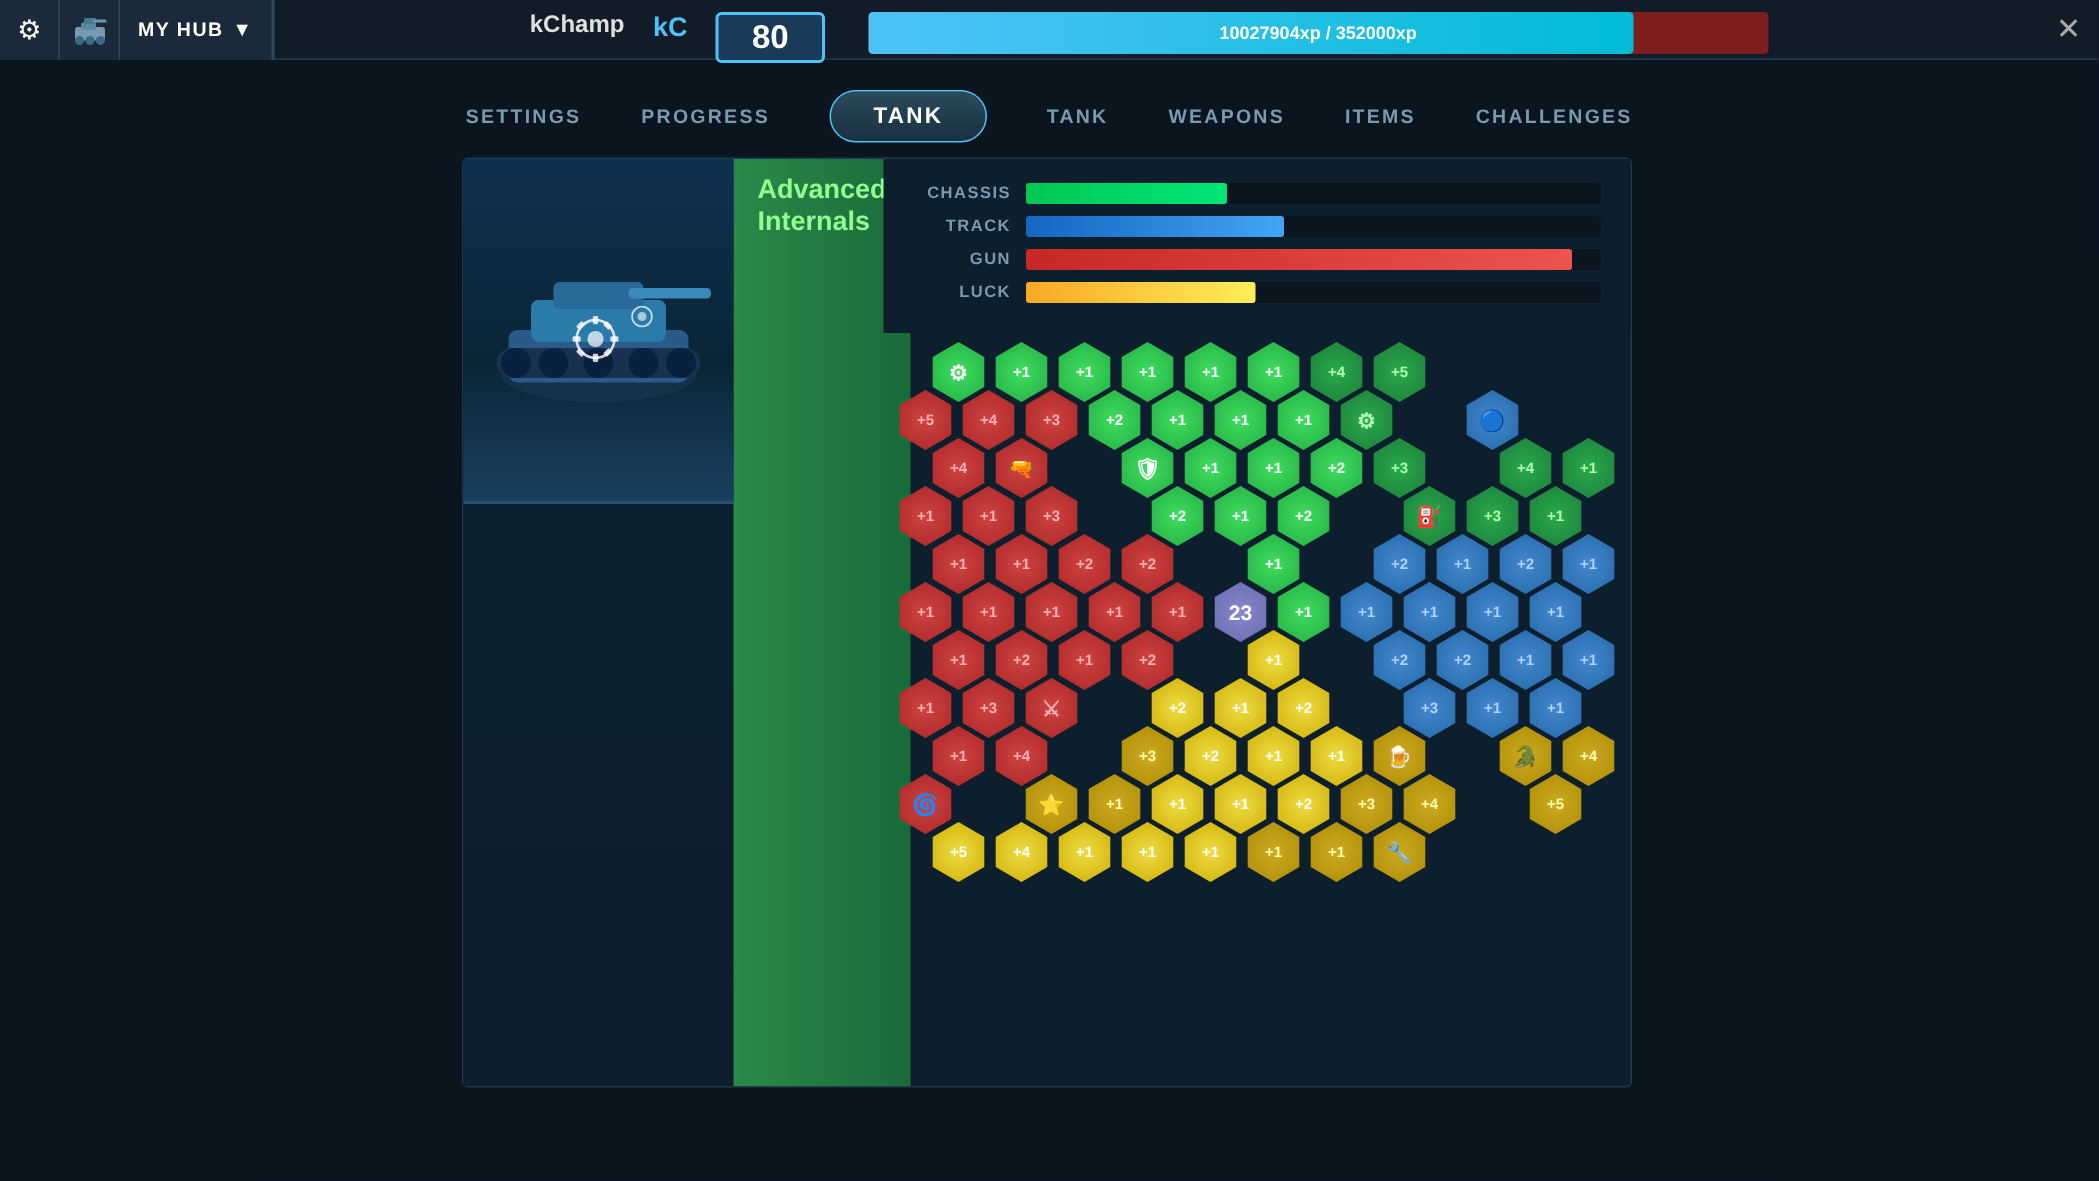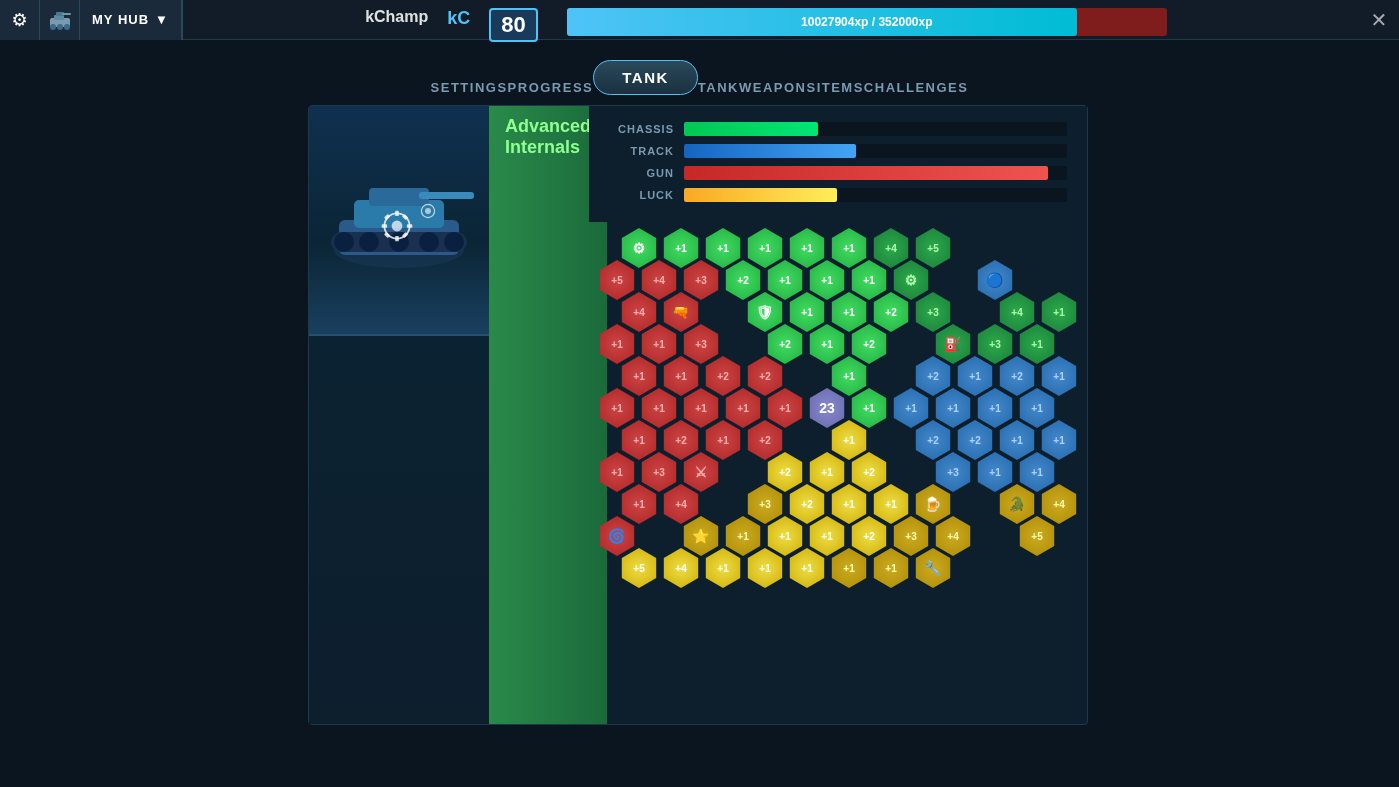--- a/index.html
+++ b/index.html
@@ -69,21 +69,21 @@
     }
     #kc-icon {
       color: #4fc3f7;
       font-size: 18px;
       font-weight: bold;
     }
     #level-badge {
       background: #1a3a5a;
       border: 2px solid #4fc3f7;
       border-radius: 4px;
-      padding: 2px 10px;
+      padding: 2px 22px;
       font-size: 22px;
       font-weight: bold;
       color: white;
     }
     #xp-bar-container {
       flex: 1;
       height: 28px;
       background: #7f1d1d;
       border-radius: 3px;
       margin: 0 10px;
@@ -112,22 +112,23 @@
       align-items: center;
       justify-content: center;
       cursor: pointer;
       font-size: 20px;
       color: #aaa;
     }
 
     
     #nav {
       display: flex;
-      align-items: flex-end;
+      align-items: center;
       justify-content: center;
+      gap: 40px;
       padding: 20px 0 10px;
     }
     .nav-item {
       font-size: 13px;
       font-weight: bold;
       letter-spacing: 1.5px;
       color: #7a9ab0;
       cursor: pointer;
     }
     .nav-item.active {

